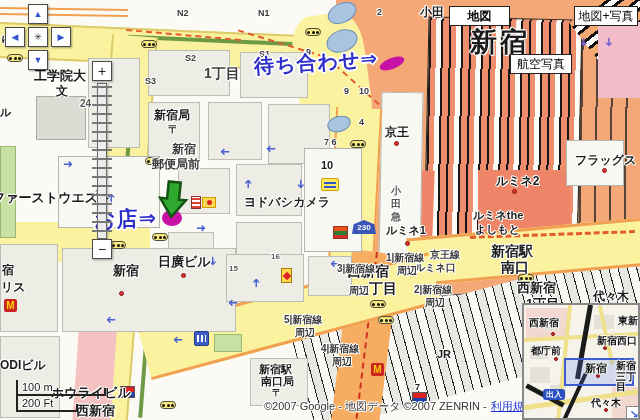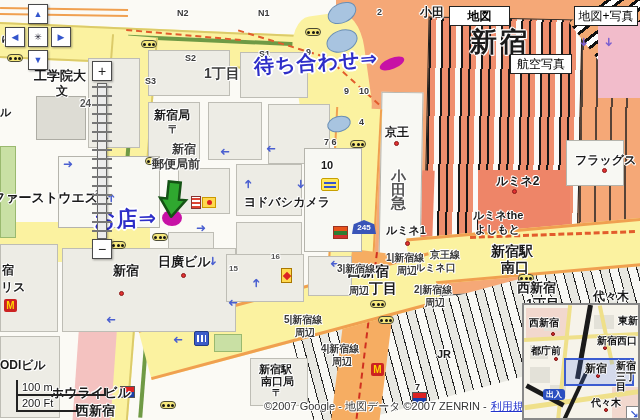--- a/index.html
+++ b/index.html
@@ -178,21 +178,21 @@
   <span class="ar" style="left:604px;top:36px;transform:rotate(90deg);color:#7A5FD0;">➜</span>
 
   <div class="dot" style="left:394px;top:141px;"></div>
   <div class="dot" style="left:512px;top:189px;"></div>
   <div class="dot" style="left:602px;top:168px;"></div>
   <div class="dot" style="left:405px;top:241px;"></div>
   <div class="dot" style="left:119px;top:291px;"></div>
   <div class="dot" style="left:181px;top:273px;"></div>
 
   <div class="abs" style="left:352px;top:220px;width:24px;height:14px;background:#3A55B8;z-index:32;
-       clip-path:polygon(50% 0,93% 30%,100% 100%,0 100%,7% 30%);display:flex;align-items:center;justify-content:center;color:#fff;font-size:8px;font-weight:bold;">245</div>
+       clip-path:polygon(50% 0,93% 30%,100% 100%,0 100%,7% 30%);display:flex;align-items:center;justify-content:center;color:#fff;font-size:8px;font-weight:bold;">230</div>
   <div class="abs" style="left:321px;top:178px;width:18px;height:13px;background:#FFE95C;border:1px solid #C8A000;border-radius:2px;z-index:32;display:flex;align-items:center;justify-content:center;">
     <div style="width:12px;height:7px;background:repeating-linear-gradient(0deg,#3355CC 0 2px,#FFE95C 2px 4px);"></div>
   </div>
   <div class="abs" style="left:194px;top:331px;width:15px;height:15px;background:#3C5CC8;border:1px solid #223C88;border-radius:2px;z-index:32;display:flex;align-items:center;justify-content:center;">
     <div style="width:9px;height:7px;background:repeating-linear-gradient(90deg,#fff 0 2px,transparent 2px 4px);"></div>
   </div>
   <div class="abs" style="left:333px;top:226px;width:15px;height:13px;border:1px solid #993322;z-index:32;
        background:linear-gradient(180deg,#E8531A 0 4px,#2E7D32 4px 8px,#D32F2F 8px 13px);"></div>
   <div class="abs" style="left:191px;top:196px;width:10px;height:13px;border:1px solid #883333;z-index:32;
        background:repeating-linear-gradient(0deg,#DD4433 0 2px,#fff 2px 4px);"></div>
@@ -226,21 +226,21 @@
   <div class="lbl gray" style="left:259px;top:50px;font-size:9px;">S1</div>
   <div class="lbl gray" style="left:145px;top:77px;font-size:9px;">S3</div>
   <div class="lbl gray" style="left:306px;top:48px;font-size:9px;">9</div>
   <div class="lbl gray" style="left:344px;top:87px;font-size:9px;">9</div>
   <div class="lbl gray" style="left:359px;top:87px;font-size:9px;">10</div>
   <div class="lbl gray" style="left:377px;top:8px;font-size:9px;">2</div>
   <div class="lbl gray" style="left:359px;top:118px;font-size:9px;">4</div>
   <div class="lbl gray" style="left:324px;top:138px;font-size:9px;">7 6</div>
   <div class="lbl" style="left:321px;top:160px;font-size:11px;">10</div>
   <div class="lbl" style="left:385px;top:126px;">京王</div>
-  <div class="lbl" style="left:391px;top:170px;font-size:15px;color:#555;width:12px;white-space:normal;line-height:13px;">小田急</div>
+  <div class="lbl" style="left:391px;top:184px;font-size:10px;color:#555;width:12px;white-space:normal;line-height:13px;">小田急</div>
   <div class="lbl" style="left:470px;top:28px;font-size:27px;letter-spacing:3px;">新宿</div>
   <div class="lbl" style="left:420px;top:6px;">小田</div>
   <div class="lbl" style="left:575px;top:154px;">フラッグス</div>
   <div class="lbl" style="left:496px;top:175px;">ルミネ2</div>
   <div class="lbl" style="left:473px;top:210px;font-size:11px;">ルミネthe</div>
   <div class="lbl" style="left:475px;top:224px;font-size:11px;">よしもと</div>
   <div class="lbl" style="left:386px;top:225px;font-size:11px;">ルミネ1</div>
   <div class="lbl" style="left:491px;top:244px;font-size:14px;">新宿駅</div>
   <div class="lbl" style="left:501px;top:260px;font-size:14px;">南口</div>
   <div class="lbl gray" style="left:430px;top:250px;font-size:10px;">京王線</div>

